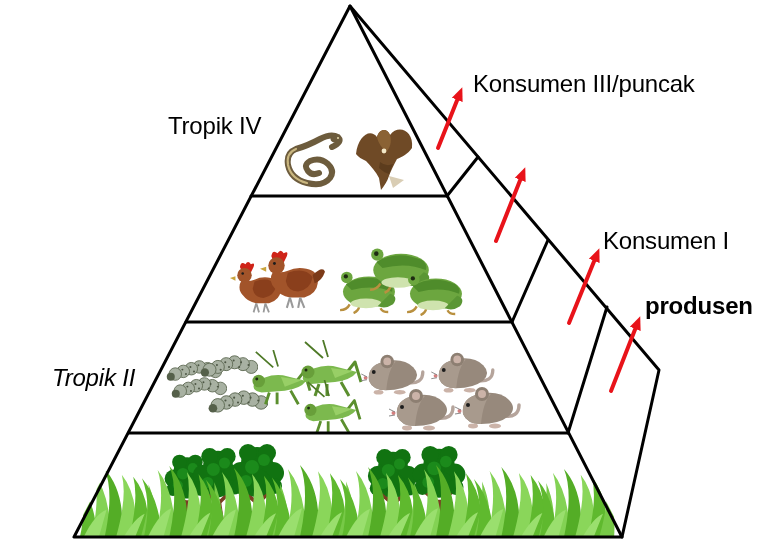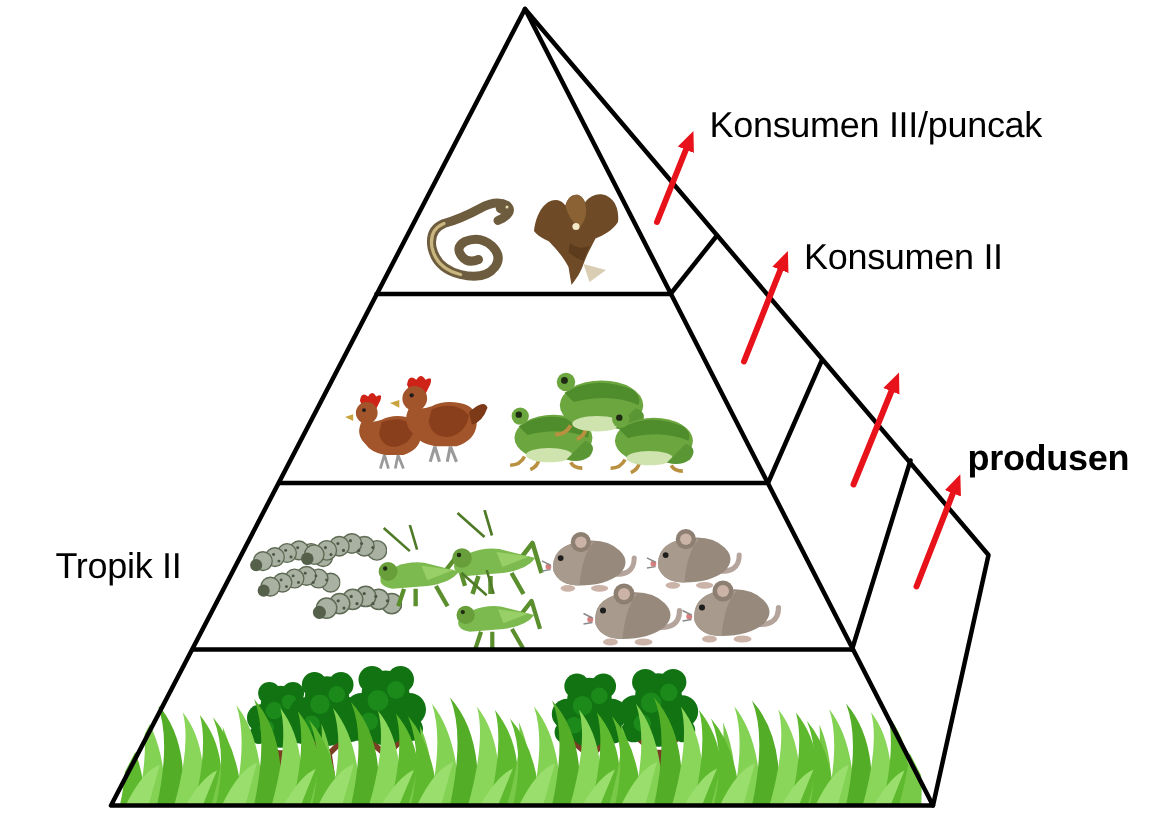--- a/index.html
+++ b/index.html
@@ -18,21 +18,21 @@
   .pline{stroke:var(--line,#000);stroke-width:3;fill:none;stroke-linecap:round;stroke-linejoin:round;}
   .arrow{stroke:var(--arrow,#e8131a);stroke-width:4;fill:none;stroke-linecap:round;}
   .ah{fill:var(--arrow,#e8131a);}
   .lbl{
     position:absolute;z-index:3;white-space:nowrap;
     font-size:24px;line-height:1.08;color:var(--text,#000);
     letter-spacing:-0.2px;
   }
   #lbl-t4{left:168px;top:113px;}
   #lbl-t3{left:103px;top:247px;}
-  #lbl-t2{left:37px;top:365px;}
+  #lbl-t2{left:52px;top:365px;font-style:italic;}
   #lbl-t1{left:17px;top:455px;}
   #lbl-k3{left:473px;top:71px;text-align:center;}
   #lbl-k2{left:536px;top:159px;}
   #lbl-k1{left:603px;top:228px;}
   #lbl-p{left:645px;top:293px;font-weight:bold;}
 </style>
 </head>
 <body>
 
 <div id="stage" style="--line: #000000; --arrow: #e8131a; --text: #000000; --bg: #ffffff;">
@@ -512,19 +512,20 @@
       <path class="pline" d="M568 433 L607 307"></path>
     </g>
     <g>
       <path class="arrow" marker-end="url(#ah)" d="M438 148 L458 98"></path>
       <path class="arrow" marker-end="url(#ah)" d="M496 241 L521 178"></path>
       <path class="arrow" marker-end="url(#ah)" d="M569 323 L595 259"></path>
       <path class="arrow" marker-end="url(#ah)" d="M611 391 L636 327"></path>
     </g>
   </svg>
 
+  <div class="lbl" id="lbl-t4">Tropik IV</div>
   <div class="lbl" id="lbl-t2">Tropik II</div>
 
   <div class="lbl" id="lbl-k3">Konsumen III/puncak</div>
-  <div class="lbl" id="lbl-k2">Konsumen II</div>
+  <div class="lbl" id="lbl-k1">Konsumen I</div>
   <div class="lbl" id="lbl-p">produsen</div>
 
 </div>
 
 </body></html>

